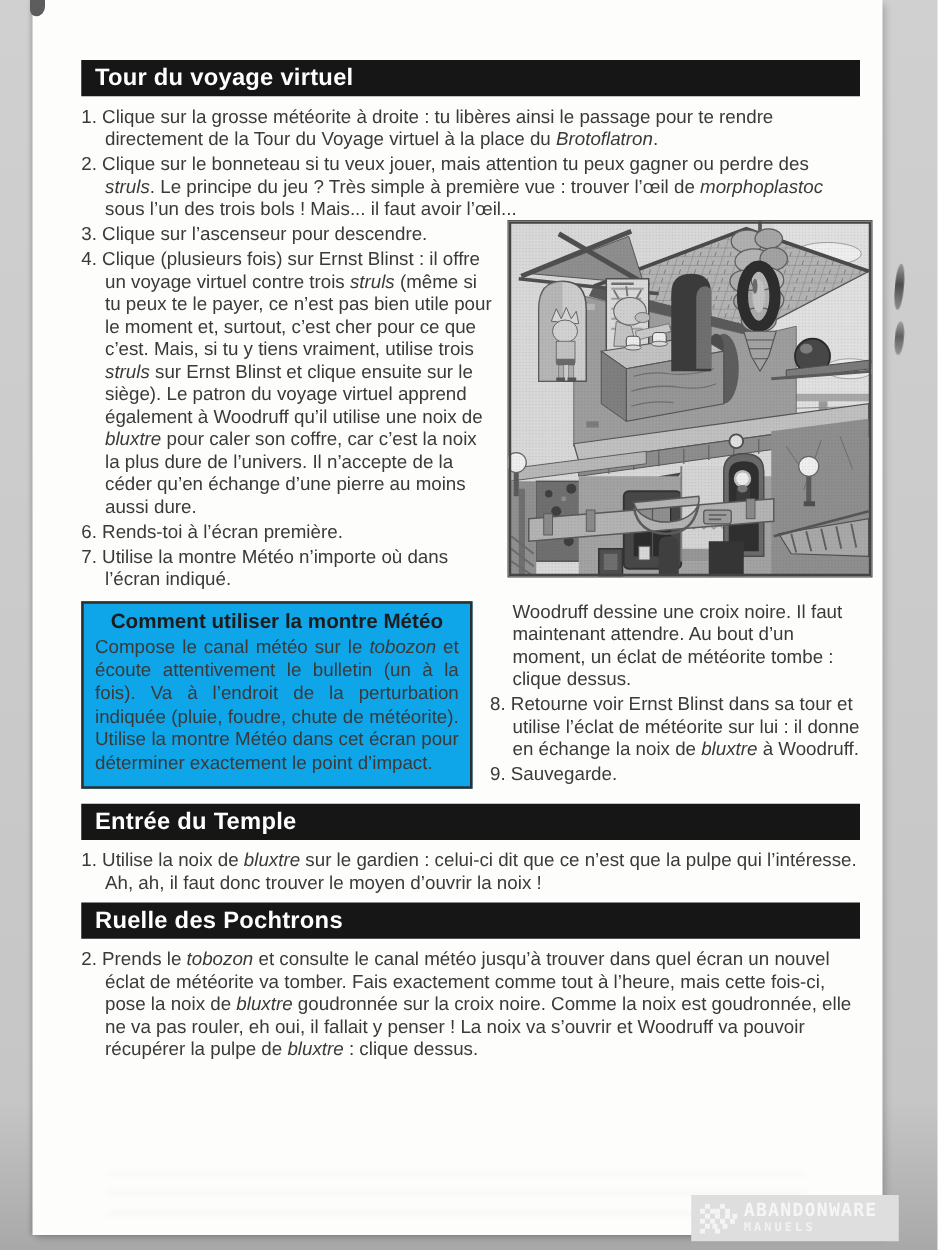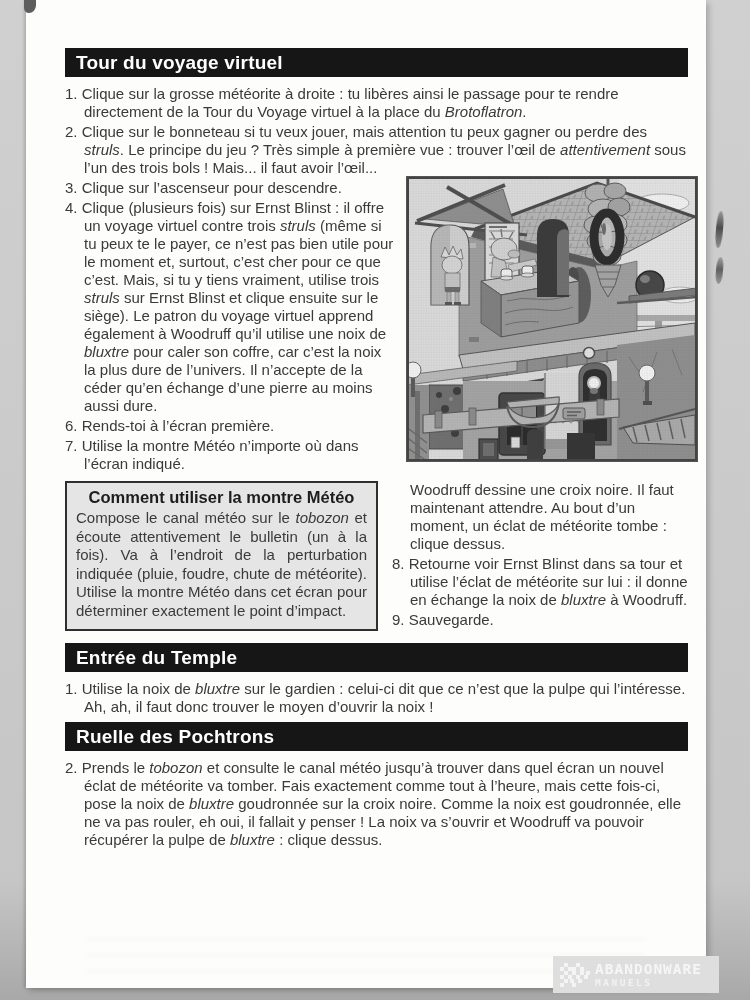--- a/index.html
+++ b/index.html
@@ -30,21 +30,21 @@
   .itx span, .itx i{text-indent:0;}
   .screenshot{
     float:right;width:292px;height:286px;
     margin:-3px -10px 8px 12px;
     border:1px solid #555;background:#d6d6d6;box-sizing:border-box;
   }
   .screenshot svg{display:block;width:100%;height:100%;}
   .twocol{display:flex;gap:14px;clear:none;margin-top:8px;margin-bottom:12px;}
   .tipbox{
     width:313px;box-sizing:border-box;flex:0 0 313px;
-    border:2px solid #2f2f2f;padding:5px 9px 8px 9px;background:#e5e5e5;
+    border:2px solid #2f2f2f;padding:5px 9px 8px 9px;background:#0ea5e9;
   }
   .tiptitle{font-weight:bold;font-size:16.5px;color:#1d1d1d;text-align:center;margin-bottom:3px;}
   .tipbody{text-align:justify;line-height:18.5px;}
   .rightcol{flex:1;}
   .cont{padding-left:18px;margin-bottom:2px;}
   .rightcol .item{padding-left:18px;text-indent:-18px;}
   .sec{margin-top:4px;}
   .ghost{
     position:absolute;left:60px;top:928px;width:560px;height:44px;
     background:repeating-linear-gradient(0deg,rgba(170,170,170,.10) 0 2px,transparent 2px 16px);
@@ -78,21 +78,21 @@
 
     <div class="bar">
       <span>Tour du voyage virtuel</span>
     </div>
 
     <div class="items">
       <div class="item">
         <span class="num">1.</span><span class="itx"><span>Clique sur la grosse météorite à droite : tu libères ainsi le passage pour te rendre directement de la Tour du Voyage virtuel à la place du </span><i>Brotoflatron</i><span>.</span></span>
       </div>
       <div class="item">
-        <span class="num">2.</span><span class="itx"><span>Clique sur le bonneteau si tu veux jouer, mais attention tu peux gagner ou perdre des </span><i>struls</i><span>. Le principe du jeu ? Très simple à première vue : trouver l’œil de </span><i>attentivement</i><span> sous l’un des trois bols ! Mais... il faut avoir l’œil...</span></span>
+        <span class="num">2.</span><span class="itx"><span>Clique sur le bonneteau si tu veux jouer, mais attention tu peux gagner ou perdre des </span><i>struls</i><span>. Le principe du jeu ? Très simple à première vue : trouver l’œil de </span><i>morphoplastoc</i><span> sous l’un des trois bols ! Mais... il faut avoir l’œil...</span></span>
       </div>
       <div class="item">
         <span class="screenshot">
 
           <svg viewBox="0 0 290 284" preserveAspectRatio="none">
             <defs>
               <pattern id="ht" width="2.6" height="2.6" patternUnits="userSpaceOnUse">
                 <circle cx="1" cy="1" r="0.55" fill="#333"></circle>
               </pattern>
               <pattern id="shingle" width="12" height="7" patternUnits="userSpaceOnUse" patternTransform="skewX(-18)">

